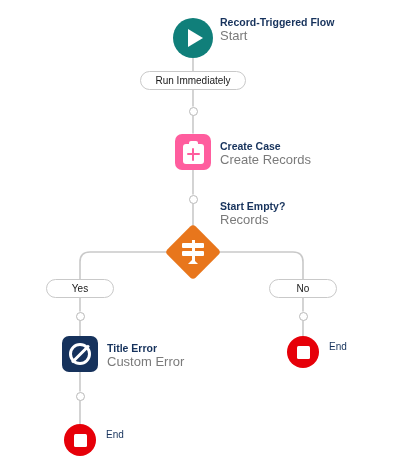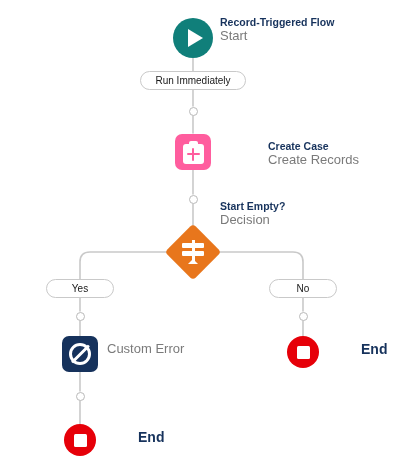--- a/index.html
+++ b/index.html
@@ -94,21 +94,21 @@
 
   
   .label-block{position:absolute;white-space:nowrap;}
   .label-title{
     font-size:10.5px;font-weight:bold;color:#16325c;line-height:13px;
   }
   .label-sub{
     font-size:13px;color:#7a7a7a;line-height:13px;
   }
   .end-label{
-    position:absolute;font-size:14px;font-weight:bold;color:#16325c;white-space:nowrap;margin-left:32px;
+    position:absolute;font-size:10px;font-weight:normal;color:#16325c;white-space:nowrap;
   }
 
   
   .pill{
     position:absolute;height:19px;border:1px solid #c9c9c9;border-radius:10px;
     background:#ffffff;display:flex;align-items:center;justify-content:center;
     font-size:10px;color:#181818;box-sizing:border-box;
   }
 
   
@@ -166,54 +166,55 @@
   <div class="addbtn" style="left:188.5px;top:106.5px;"></div>
 
   <div class="sq create" style="left:175px;top:134px;">
     <div class="clipboard">
       <div class="body"></div>
       <div class="clip"></div>
       <div class="ph"></div>
       <div class="pv"></div>
     </div>
   </div>
-  <div class="label-block" style="left:220px;top:140px;margin-left:48px;">
+  <div class="label-block" style="left:220px;top:140px;">
     <div class="label-title">Create Case</div>
     <div class="label-sub">Create Records</div>
   </div>
 
   <div class="addbtn" style="left:188.5px;top:194.5px;"></div>
 
   <div class="diamond-wrap" style="left:167px;top:226px;">
     <div class="diamond"></div>
     <div class="signpost">
       <div class="b1"></div>
       <div class="b2"></div>
       <div class="post"></div>
       <div class="base"></div>
     </div>
   </div>
   <div class="label-block" style="left:220px;top:200px;">
     <div class="label-title">Start Empty?</div>
-    <div class="label-sub">Decision</div>
+    <div class="label-sub">Records</div>
   </div>
 
   <div class="pill" style="left:269px;top:279px;width:68px;">No</div>
   <div class="pill" style="left:46px;top:279px;width:68px;">Yes</div>
 
   <div class="addbtn" style="left:75.5px;top:311.5px;"></div>
   <div class="addbtn" style="left:298.5px;top:311.5px;"></div>
 
   <div class="sq error" style="left:62px;top:336px;">
     <div class="prohib">
       <div class="ring"></div>
       <div class="slash"></div>
     </div>
   </div>
   <div class="label-block" style="left:107px;top:342px;">
+    <div class="label-title">Title Error</div>
     <div class="label-sub">Custom Error</div>
   </div>
 
   <div class="addbtn" style="left:75.5px;top:391.5px;"></div>
 
   <div class="end-circle" style="left:64px;top:424px;">
     <div class="stop"></div>
   </div>
   <div class="end-label" style="left:106px;top:429px;">End</div>
 

